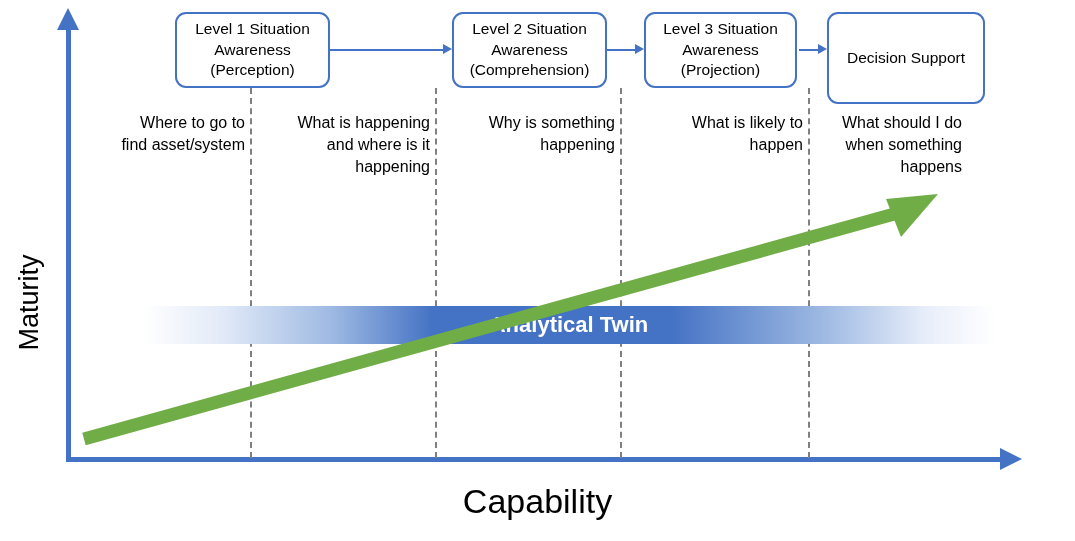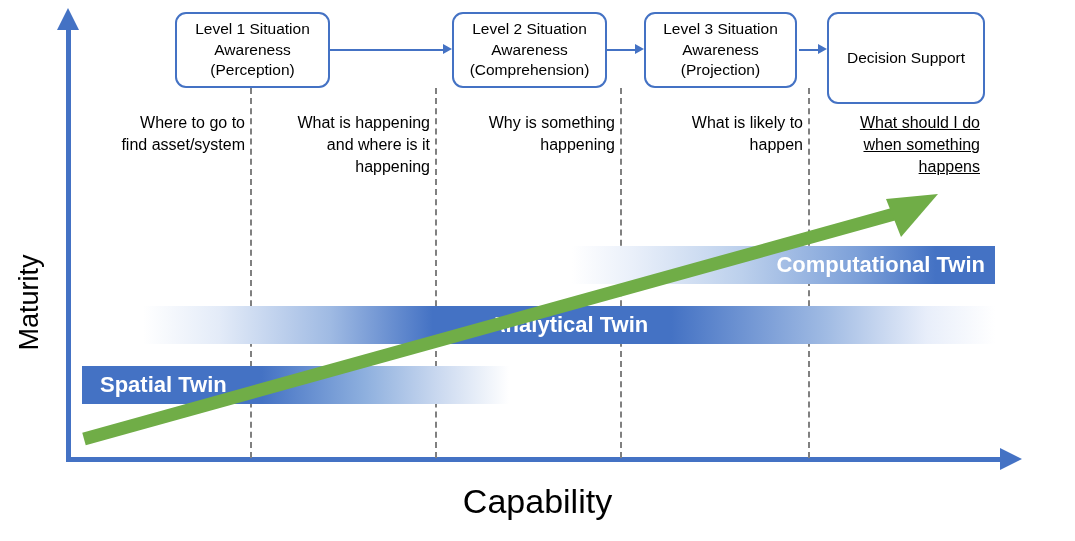--- a/index.html
+++ b/index.html
@@ -213,32 +213,26 @@
   <div class="divider" style="left:808px;"></div>
 
   <div class="column-caption" style="left:80px; top:112px; width:165px;">Where to go to<br>find asset/system</div>
 
   <div class="column-caption" style="left:258px; top:112px; width:172px;">What is happening<br>and where is it<br>happening</div>
 
   <div class="column-caption" style="left:443px; top:112px; width:172px;">Why is something<br>happening</div>
 
   <div class="column-caption" style="left:628px; top:112px; width:175px;">What is likely to<br>happen</div>
 
-  <div class="column-caption" style="left:802px; top:112px; width:178px;text-decoration:underline;">What should I do<br>when something<br>happens</div>
-
-  <div class="twin-bar" id="bar-computational">
-    <span class="twin-label">Computational Twin</span>
-  </div>
+  <div class="column-caption" style="left:784px; top:112px; width:178px;">What should I do<br>when something<br>happens</div>
+
 
   <div class="twin-bar" id="bar-analytical">
     <span class="twin-label">Analytical Twin</span>
   </div>
 
-  <div class="twin-bar" id="bar-spatial">
-    <span class="twin-label">Spatial Twin</span>
-  </div>
 
   <svg id="green-arrow" viewBox="0 0 1075 541">
     <line x1="84" y1="439" x2="905" y2="211" stroke="#70AD47" stroke-width="13" stroke-linecap="butt"></line>
     <polygon points="938,194 886,199 901,237" fill="#70AD47"></polygon>
   </svg>
 
 </div>
 
 </body></html>

